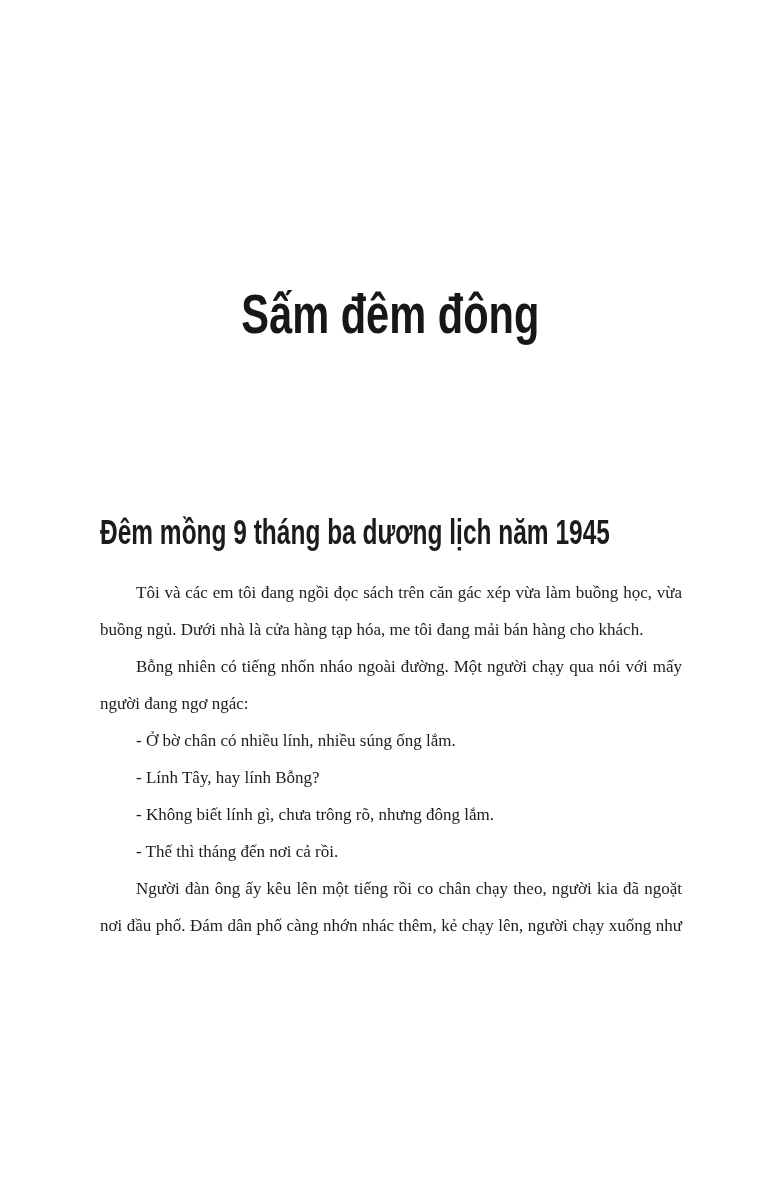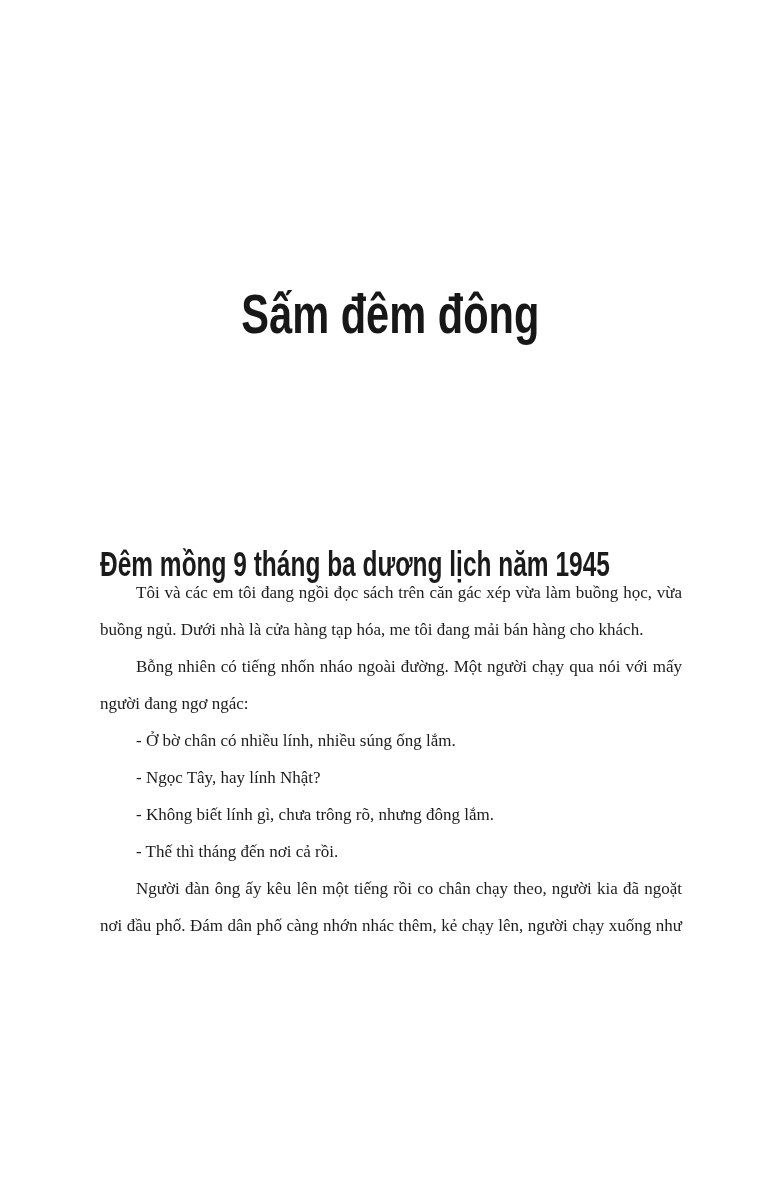--- a/index.html
+++ b/index.html
@@ -33,21 +33,20 @@
     transform: scale(0.80, 1.06);
     transform-origin: center top;
     white-space: nowrap;
   }
   
   .heading-wrap {
     position: absolute;
     top: 512px;
     left: 100px;
     width: 584px;
-    margin-top: 32px;
   }
   .heading {
     display: inline-block;
     font-family: "Liberation Sans", sans-serif;
     font-size: 34px;
     font-weight: 600;
     color: #1b1b1b;
     transform: scale(0.72, 1.02);
     transform-origin: left top;
     white-space: nowrap;
@@ -104,21 +103,21 @@
   </div>
 
   <div class="heading-wrap">
     <span class="heading">Đêm mồng 9 tháng ba dương lịch năm 1945</span>
   </div>
 
   <div class="body-text">
     <p>Tôi và các em tôi đang ngồi đọc sách trên căn gác xép vừa làm buồng học, vừa buồng ngủ. Dưới nhà là cửa hàng tạp hóa, me tôi đang mải bán hàng cho khách.</p>
     <p>Bỗng nhiên có tiếng nhốn nháo ngoài đường. Một người chạy qua nói với mấy người đang ngơ ngác:</p>
     <p>- Ở bờ chân có nhiều lính, nhiều súng ống lắm.</p>
-    <p>- Ngọc Tây, hay lính Nhật?</p>
+    <p>- Lính Tây, hay lính Bỗng?</p>
     <p>- Không biết lính gì, chưa trông rõ, nhưng đông lắm.</p>
     <p>- Thế thì tháng đến nơi cả rồi.</p>
     <p>Người đàn ông ấy kêu lên một tiếng rồi co chân chạy theo, người kia đã ngoặt nơi đầu phố. Đám dân phố càng nhớn nhác thêm, kẻ chạy lên, người chạy xuống như thác lũ.</p>
   </div>
 
   <div class="footer">
     <span class="page-number">622</span>
     <span class="separator">‹</span>
     <span class="author">Ngọc Giao</span>
   </div>

